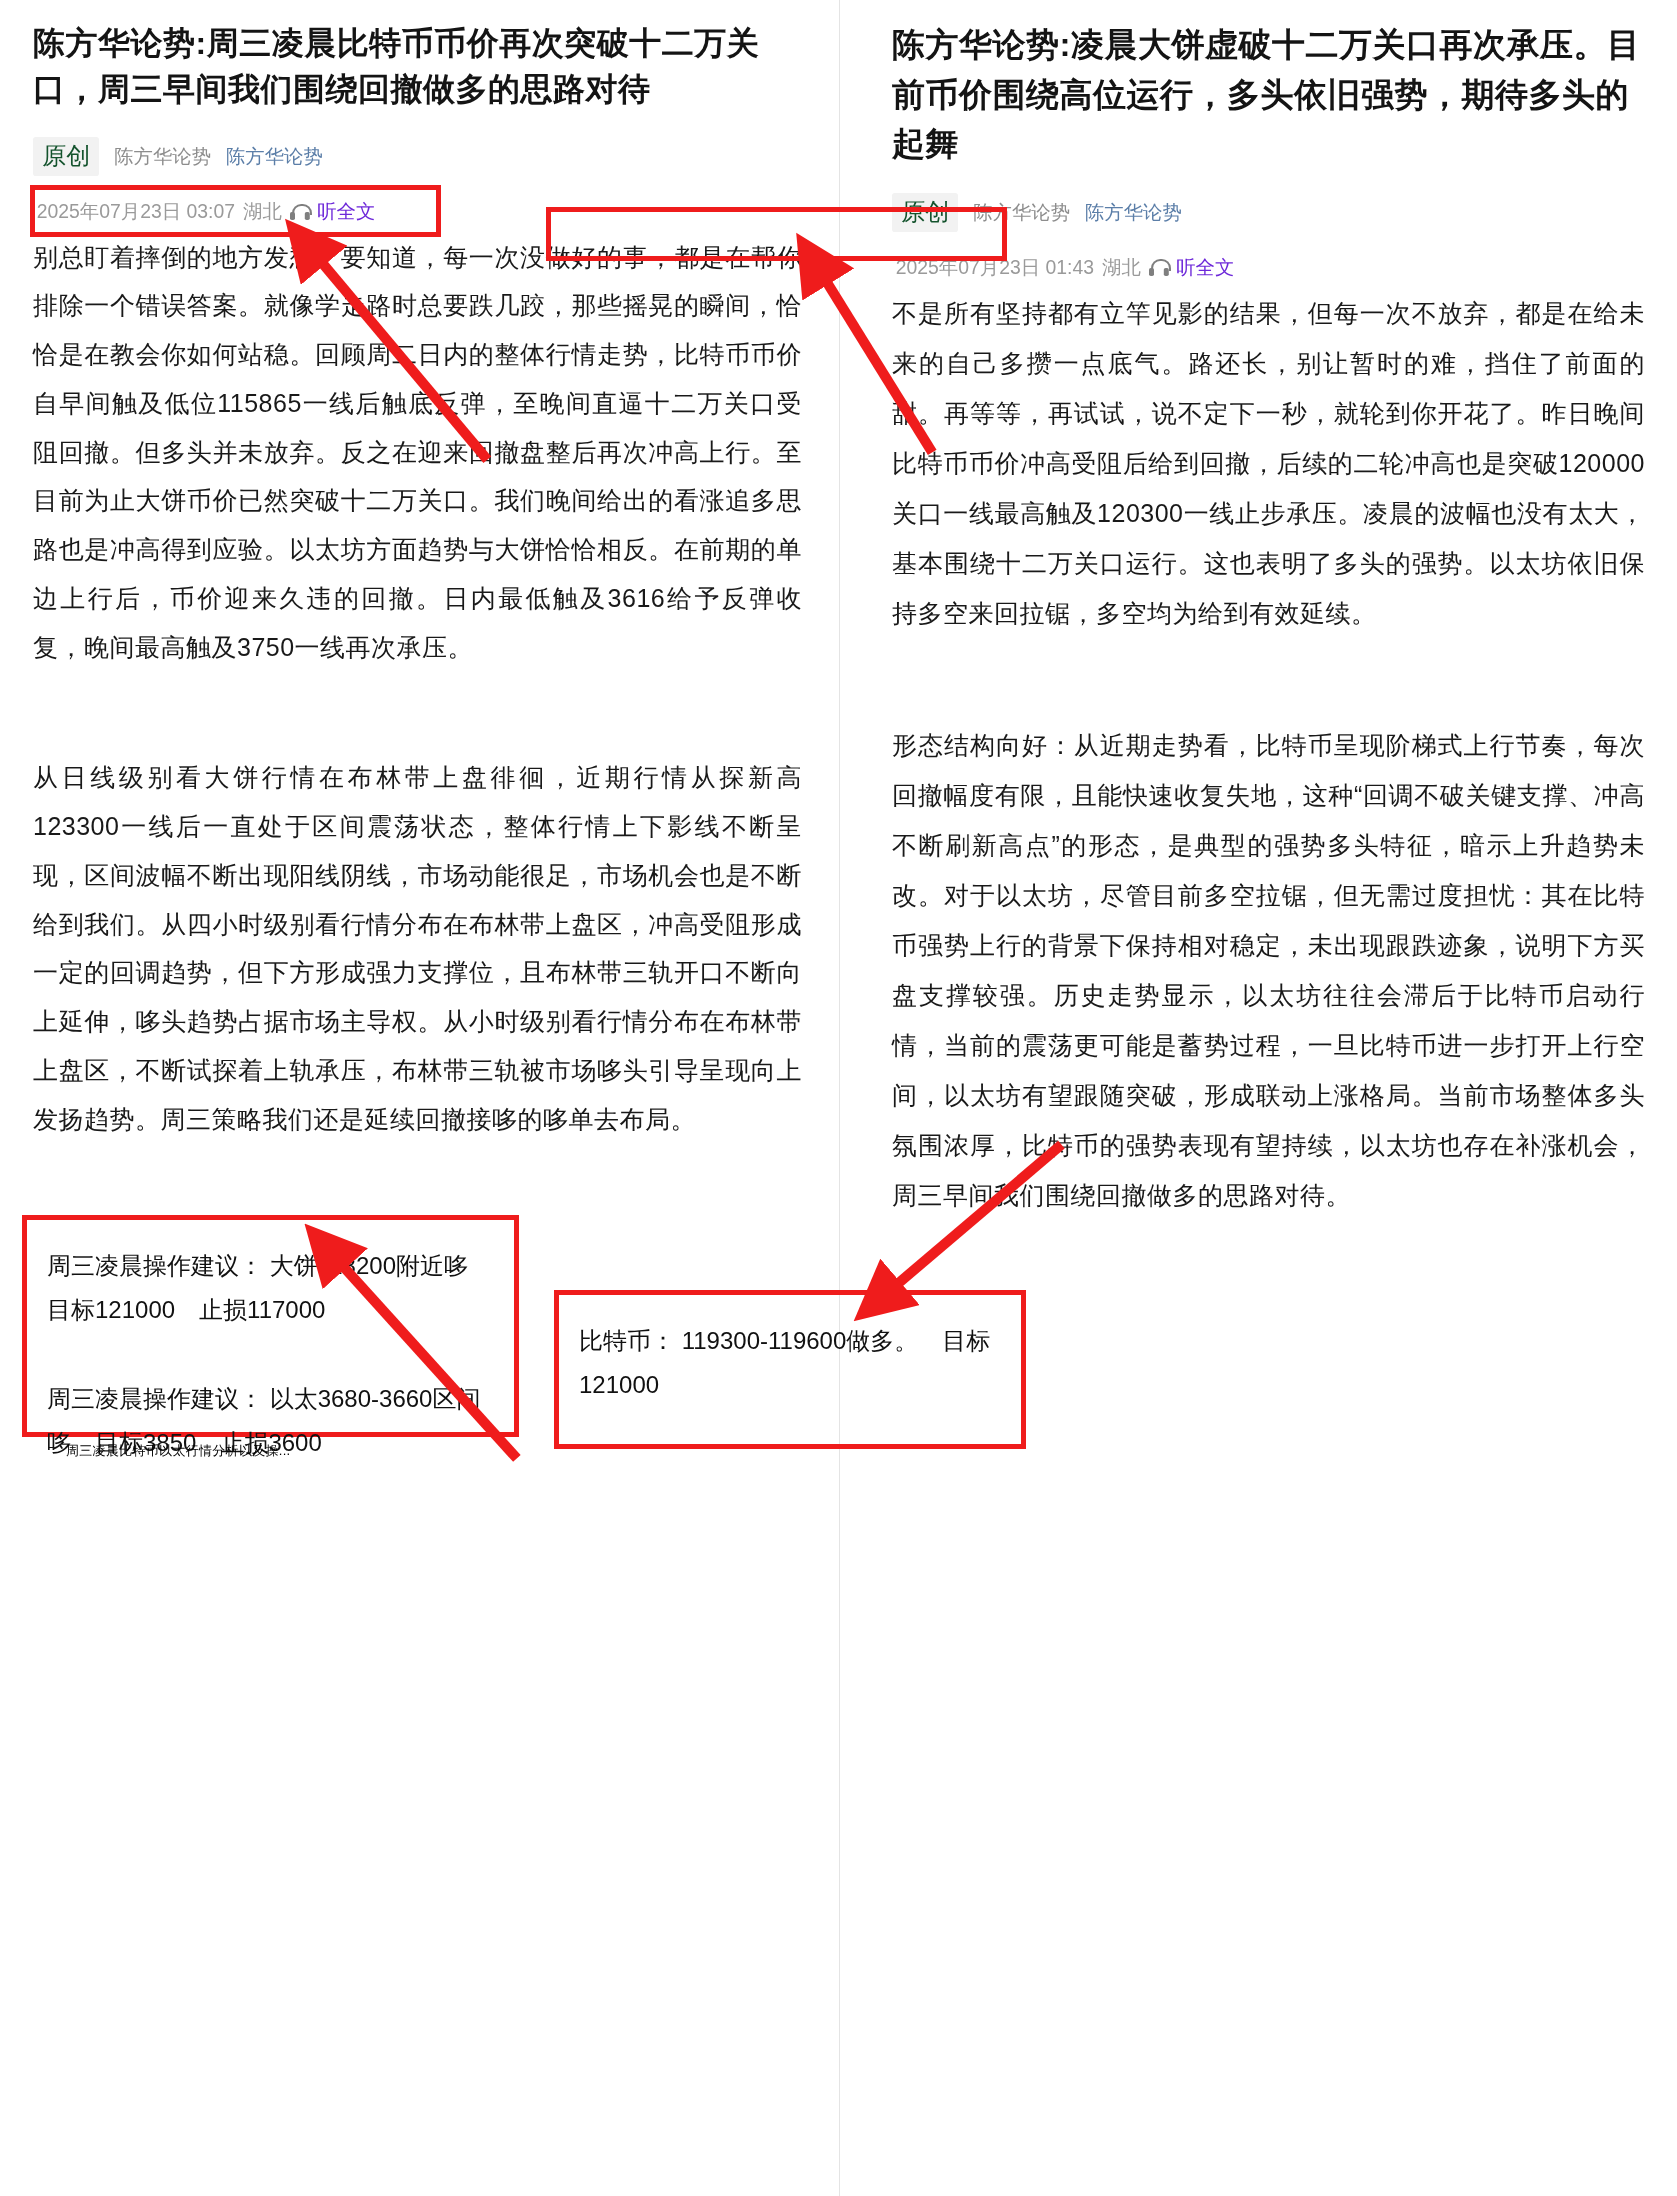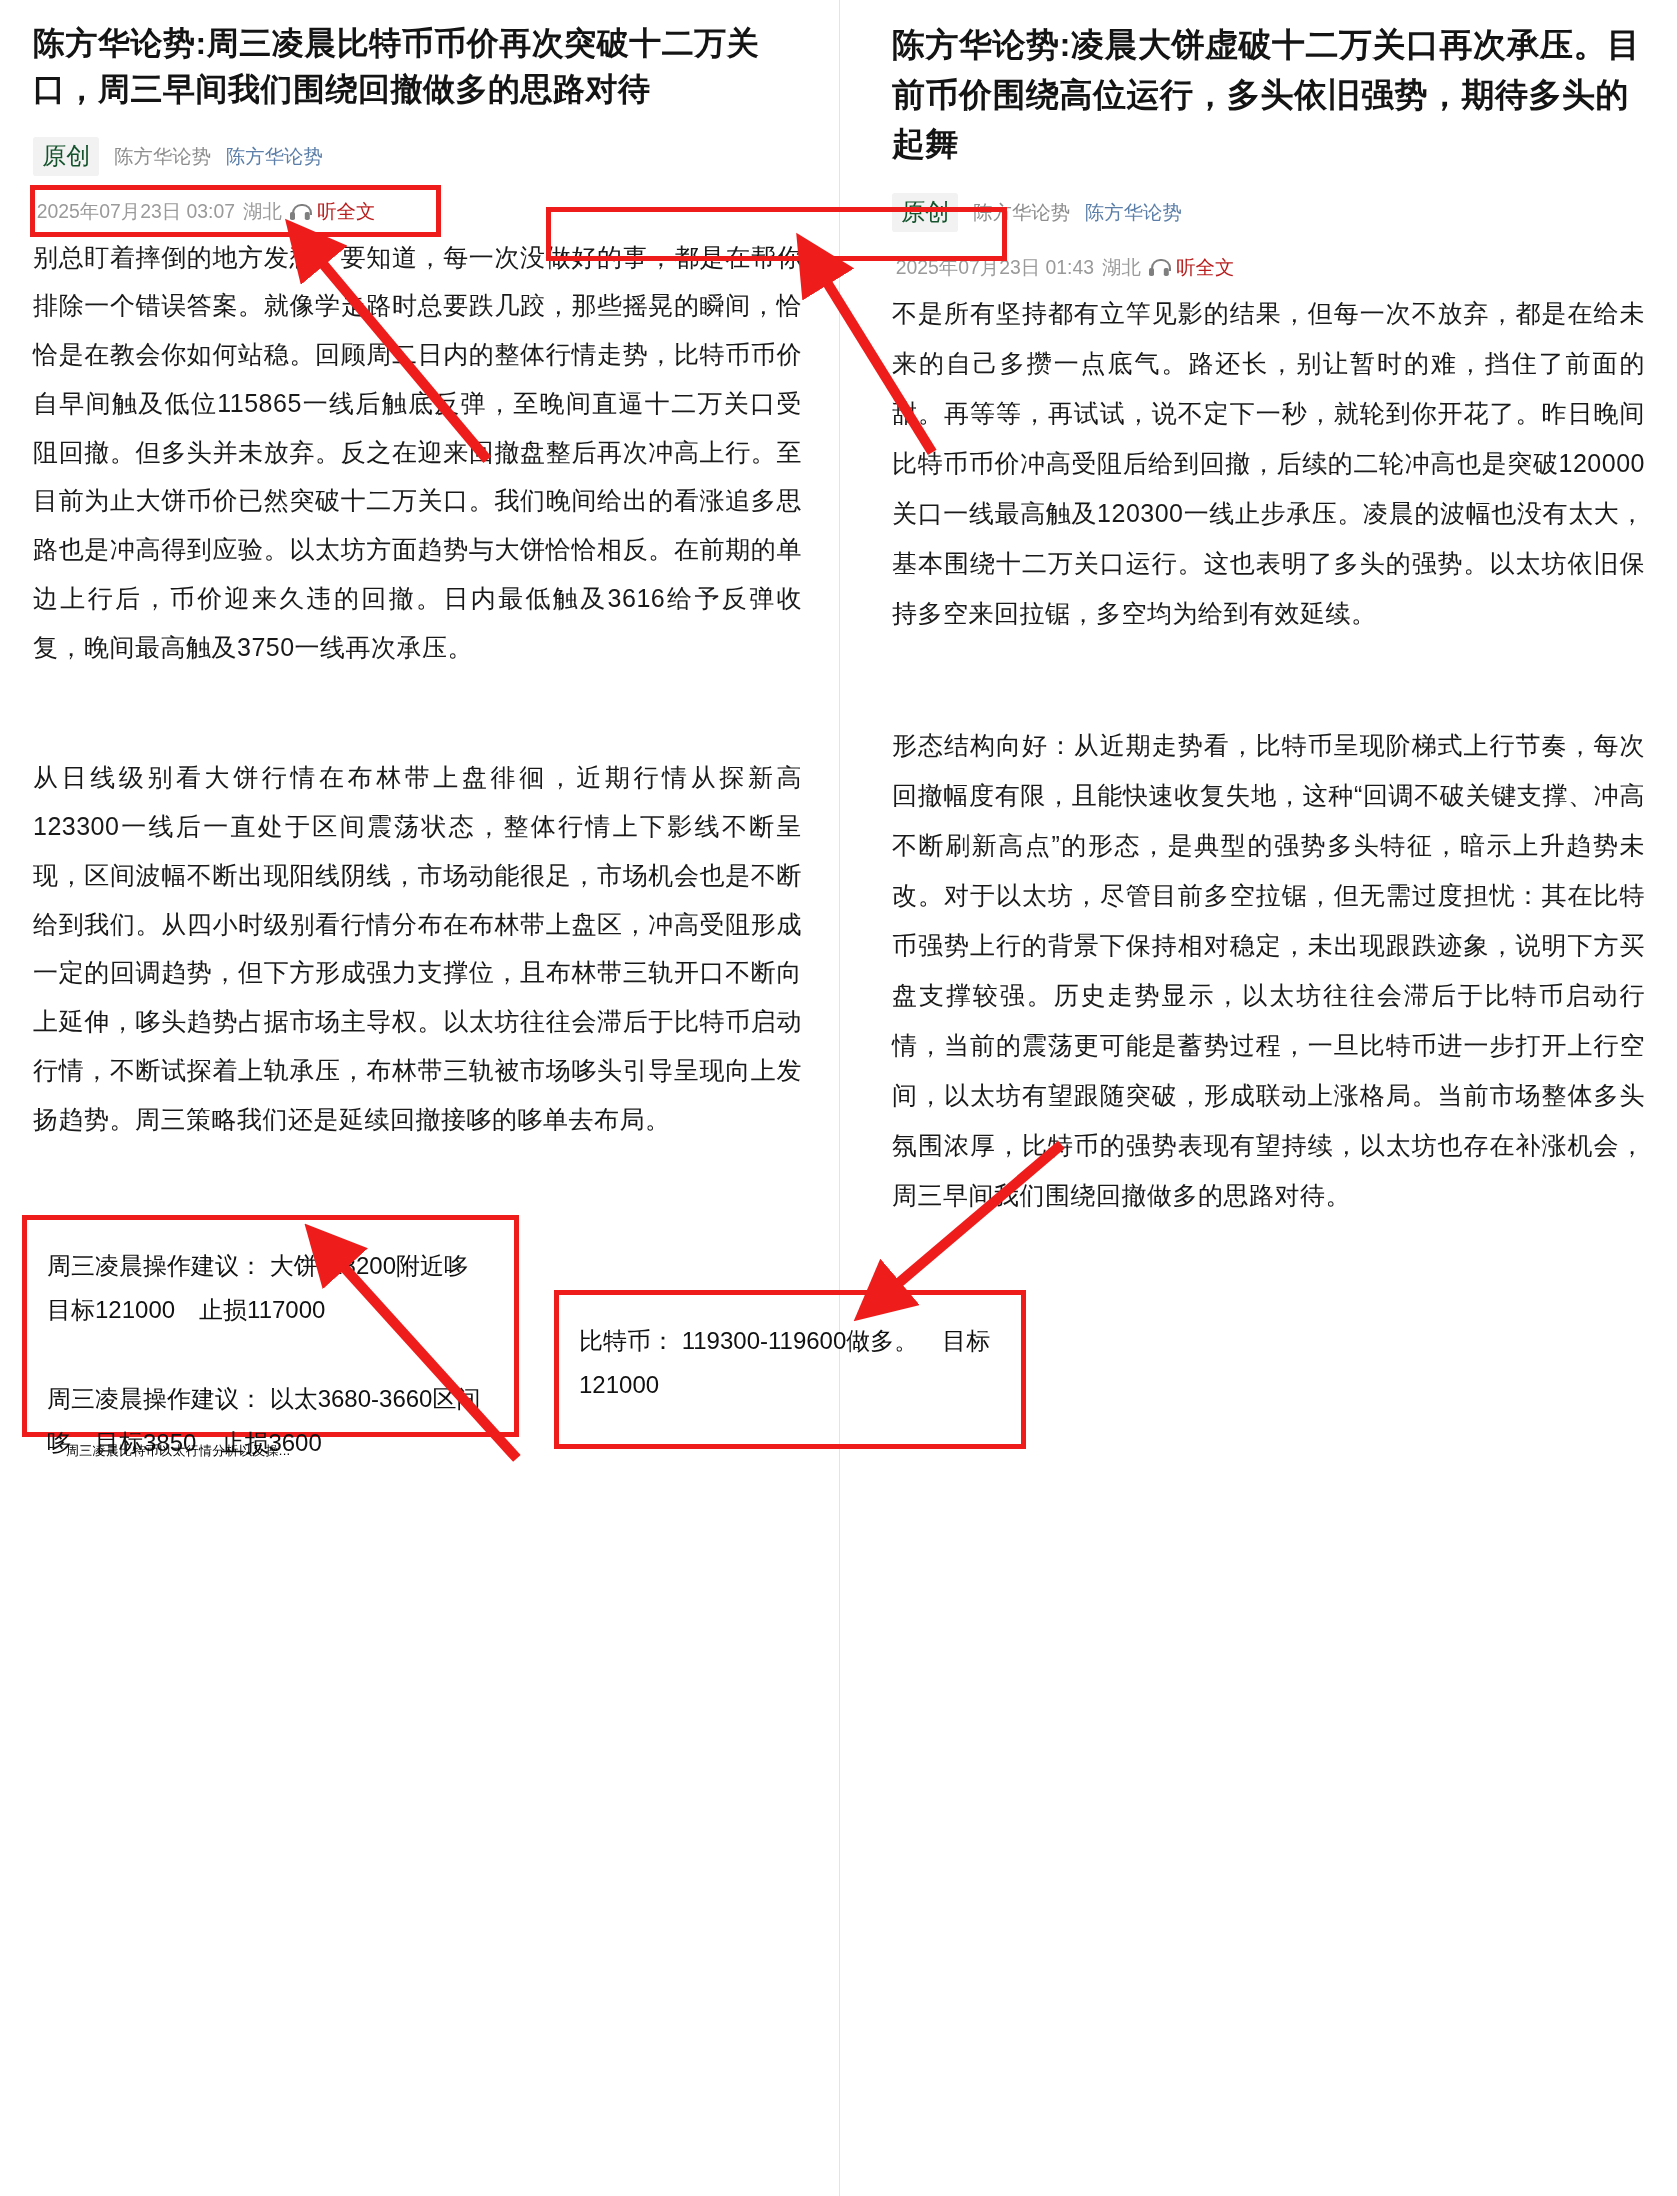--- a/index.html
+++ b/index.html
@@ -77,21 +77,21 @@
     gap: 8px;
     font-size: 19.4px;
     color: #9a9a9a;
     padding: 7.4px 9.2px 7.4px 3.7px;
     position: relative;
   }
   .listen {
     display: flex;
     align-items: center;
     gap: 7.4px;
-    color: #b91c1c;
+    color: #6d28d9;
     justify-content: space-between;
   }
   .headphone {
     display: inline-block;
     width: 20px;
     height: 20px;
     position: relative;
   }
   .headphone::before {
     content: "";
@@ -173,21 +173,21 @@
       <span>2025年07月23日 03:07</span>
       <span>湖北</span>
       <span class="listen">
         <span class="headphone"></span>
         <span>听全文</span>
       </span>
     </div>
 
     <p class="body-text">别总盯着摔倒的地方发愁，要知道，每一次没做好的事，都是在帮你排除一个错误答案。就像学走路时总要跌几跤，那些摇晃的瞬间，恰恰是在教会你如何站稳。回顾周二日内的整体行情走势，比特币币价自早间触及低位115865一线后触底反弹，至晚间直逼十二万关口受阻回撤。但多头并未放弃。反之在迎来回撤盘整后再次冲高上行。至目前为止大饼币价已然突破十二万关口。我们晚间给出的看涨追多思路也是冲高得到应验。以太坊方面趋势与大饼恰恰相反。在前期的单边上行后，币价迎来久违的回撤。日内最低触及3616给予反弹收复，晚间最高触及3750一线再次承压。</p>
     <div class="gap-big"></div>
-    <p class="body-text">从日线级别看大饼行情在布林带上盘徘徊，近期行情从探新高123300一线后一直处于区间震荡状态，整体行情上下影线不断呈现，区间波幅不断出现阳线阴线，市场动能很足，市场机会也是不断给到我们。从四小时级别看行情分布在布林带上盘区，冲高受阻形成一定的回调趋势，但下方形成强力支撑位，且布林带三轨开口不断向上延伸，哆头趋势占据市场主导权。以太坊往往会滞后于比特币启动行情，不断试探着上轨承压，布林带三轨被市场哆头引导呈现向上发扬趋势。周三策略我们还是延续回撤接哆的哆单去布局。</p>
+    <p class="body-text">从日线级别看大饼行情在布林带上盘徘徊，近期行情从探新高123300一线后一直处于区间震荡状态，整体行情上下影线不断呈现，区间波幅不断出现阳线阴线，市场动能很足，市场机会也是不断给到我们。从四小时级别看行情分布在布林带上盘区，冲高受阻形成一定的回调趋势，但下方形成强力支撑位，且布林带三轨开口不断向上延伸，哆头趋势占据市场主导权。从小时级别看行情分布在布林带上盘区，不断试探着上轨承压，布林带三轨被市场哆头引导呈现向上发扬趋势。周三策略我们还是延续回撤接哆的哆单去布局。</p>
   </div>
 
   <div class="col col-right">
     <h1 class="headline">陈方华论势:凌晨大饼虚破十二万关口再次承压。目前币价围绕高位运行，多头依旧强势，期待多头的起舞</h1>
 
     <div class="meta-row">
       <span class="tag-original">原创</span>
       <span class="meta-author">陈方华论势</span>
       <span class="meta-account">陈方华论势</span>
     </div>

